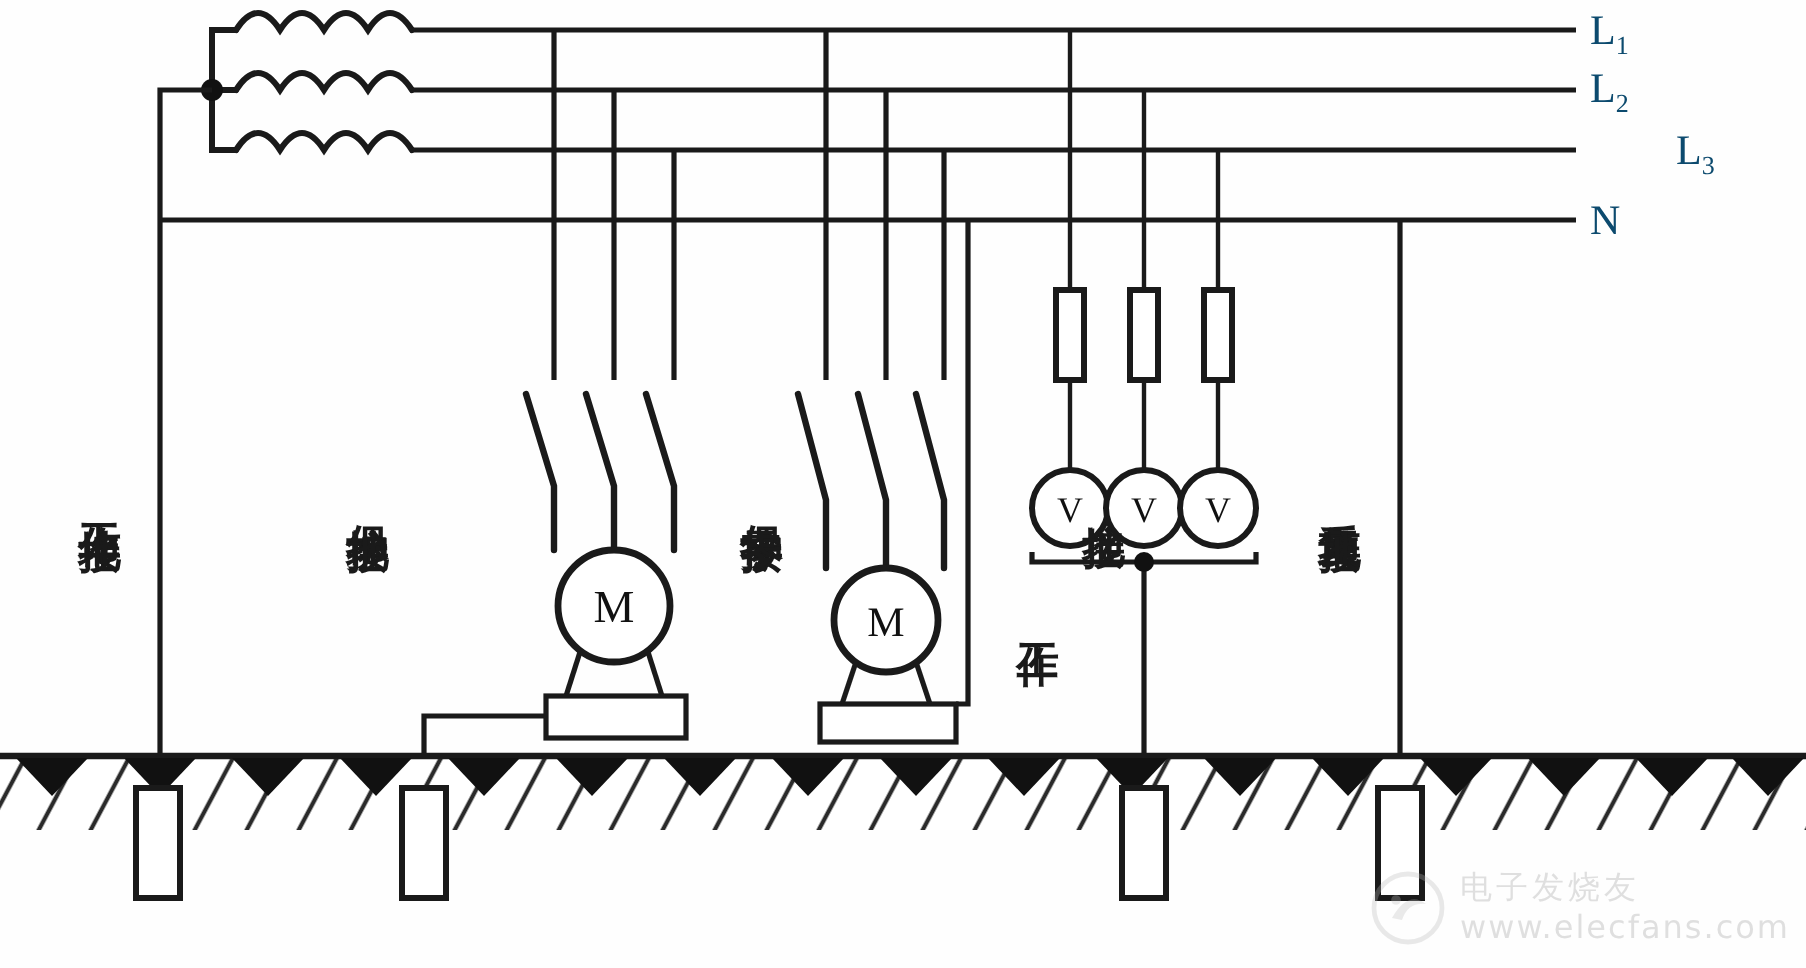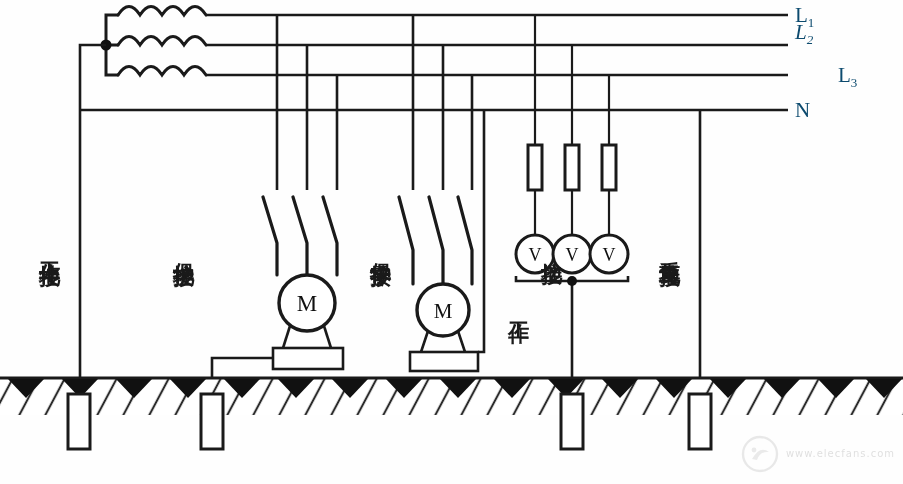--- a/index.html
+++ b/index.html
@@ -12,21 +12,21 @@
           writing-mode:vertical-rl;text-orientation:upright;letter-spacing:1px;
           white-space:pre;}
   .buslabel{position:absolute;font-family:"Liberation Serif","DejaVu Serif",serif;
             font-size:21px;color:#0c4a6e;white-space:nowrap;}
   .buslabel sub{font-size:13px;}
   #wm{position:absolute;right:8px;bottom:10px;opacity:.30;
       font-family:"DejaVu Sans","Liberation Sans",sans-serif;color:#9a9a9a;
       display:flex;align-items:center;gap:6px;pointer-events:none;}
   #wm .wmtxt{display:flex;flex-direction:column;line-height:1.25;}
   #wm .wm1{font-size:16px;letter-spacing:2px;}
-  #wm .wm2{font-size:10px;letter-spacing:1px;}
+  #wm .wm2{font-size:16px;letter-spacing:1px;}
 </style>
 </head>
 <body>
 
 <div id="stage">
 
   <svg id="diagram" viewBox="0 0 903 484">
     <defs>
       <pattern id="groundHatch" width="26" height="38" patternUnits="userSpaceOnUse" patternTransform="skewX(-28)">
         <rect width="26" height="38" fill="#ffffff"></rect>
@@ -160,21 +160,21 @@
       <rect x="68" y="394" width="22" height="55"></rect>
       <rect x="201" y="394" width="22" height="55"></rect>
       <rect x="561" y="394" width="22" height="55"></rect>
       <rect x="689" y="394" width="22" height="55"></rect>
     </g>
   </svg>
 
   <div class="buslabel" style="left:795px; top:3px;">
     <span>L</span><sub>1</sub>
   </div>
-  <div class="buslabel" style="left:795px; top:20px;font-style:italic;">
+  <div class="buslabel" style="left:795px; top:32px;">
     <span>L</span><sub>2</sub>
   </div>
   <div class="buslabel" style="left:838px; top:63px;">
     <span>L</span><sub>3</sub>
   </div>
   <div class="buslabel" style="left:795px; top:98px;">
     <span>N</span><sub></sub>
   </div>
 
   <div class="vlabel" style="left:38px;  top:245px;">工作接地</div>
@@ -184,17 +184,18 @@
   <div class="vlabel" style="left:540px; top:245px;">接地</div>
   <div class="vlabel" style="left:658px; top:245px;">重复接地</div>
 
   <div id="wm">
     <svg width="40" height="40" viewBox="0 0 40 40">
       <circle cx="20" cy="20" r="17" fill="none" stroke="#b9b9b9" stroke-width="2.4"></circle>
       <path d="M12,25 q8,-14 17,-7 q-9,-1 -12,8 z" fill="#bdbdbd"></path>
       <circle cx="14" cy="16" r="2.4" fill="#bdbdbd"></circle>
     </svg>
     <span class="wmtxt">
+      <span class="wm1">电子发烧友</span>
       <span class="wm2">www.elecfans.com</span>
     </span>
   </div>
 
 </div>
 
 </body></html>

